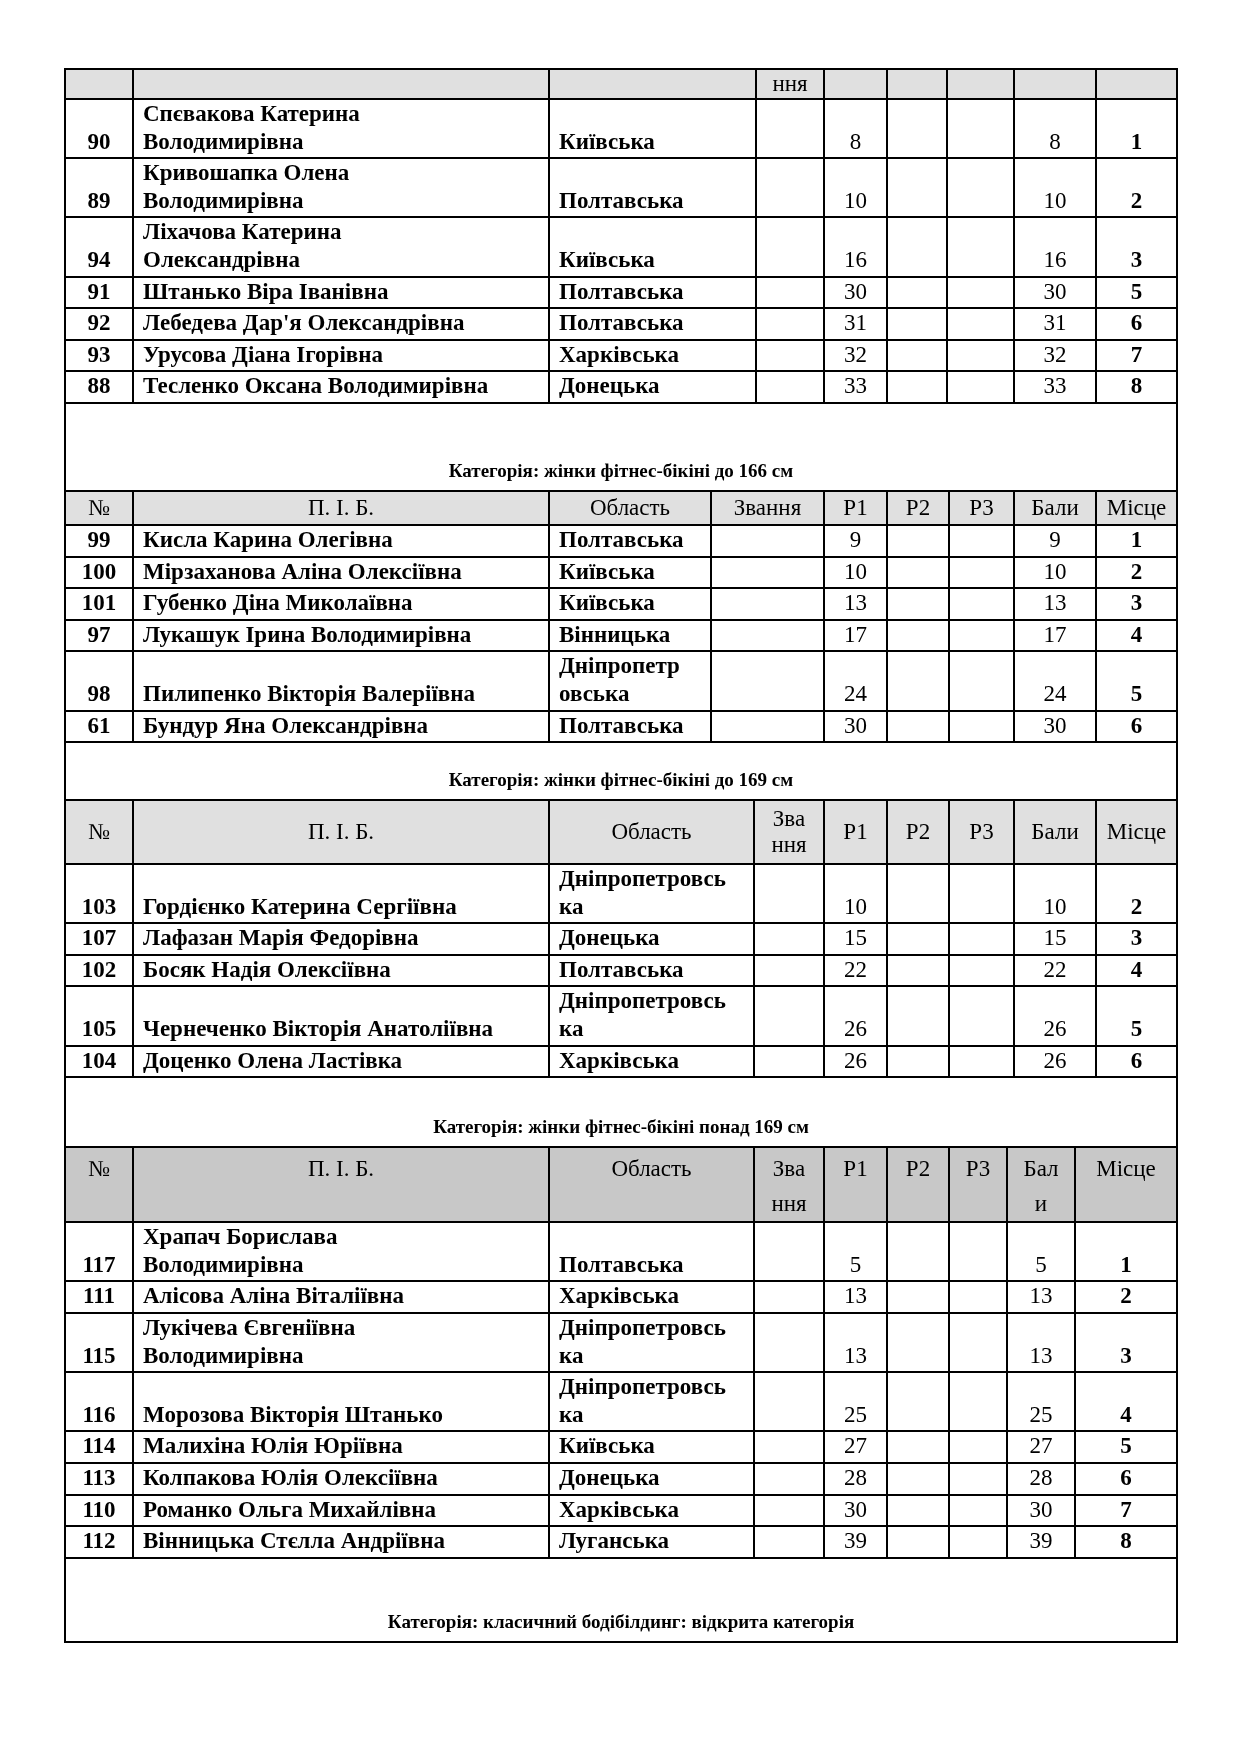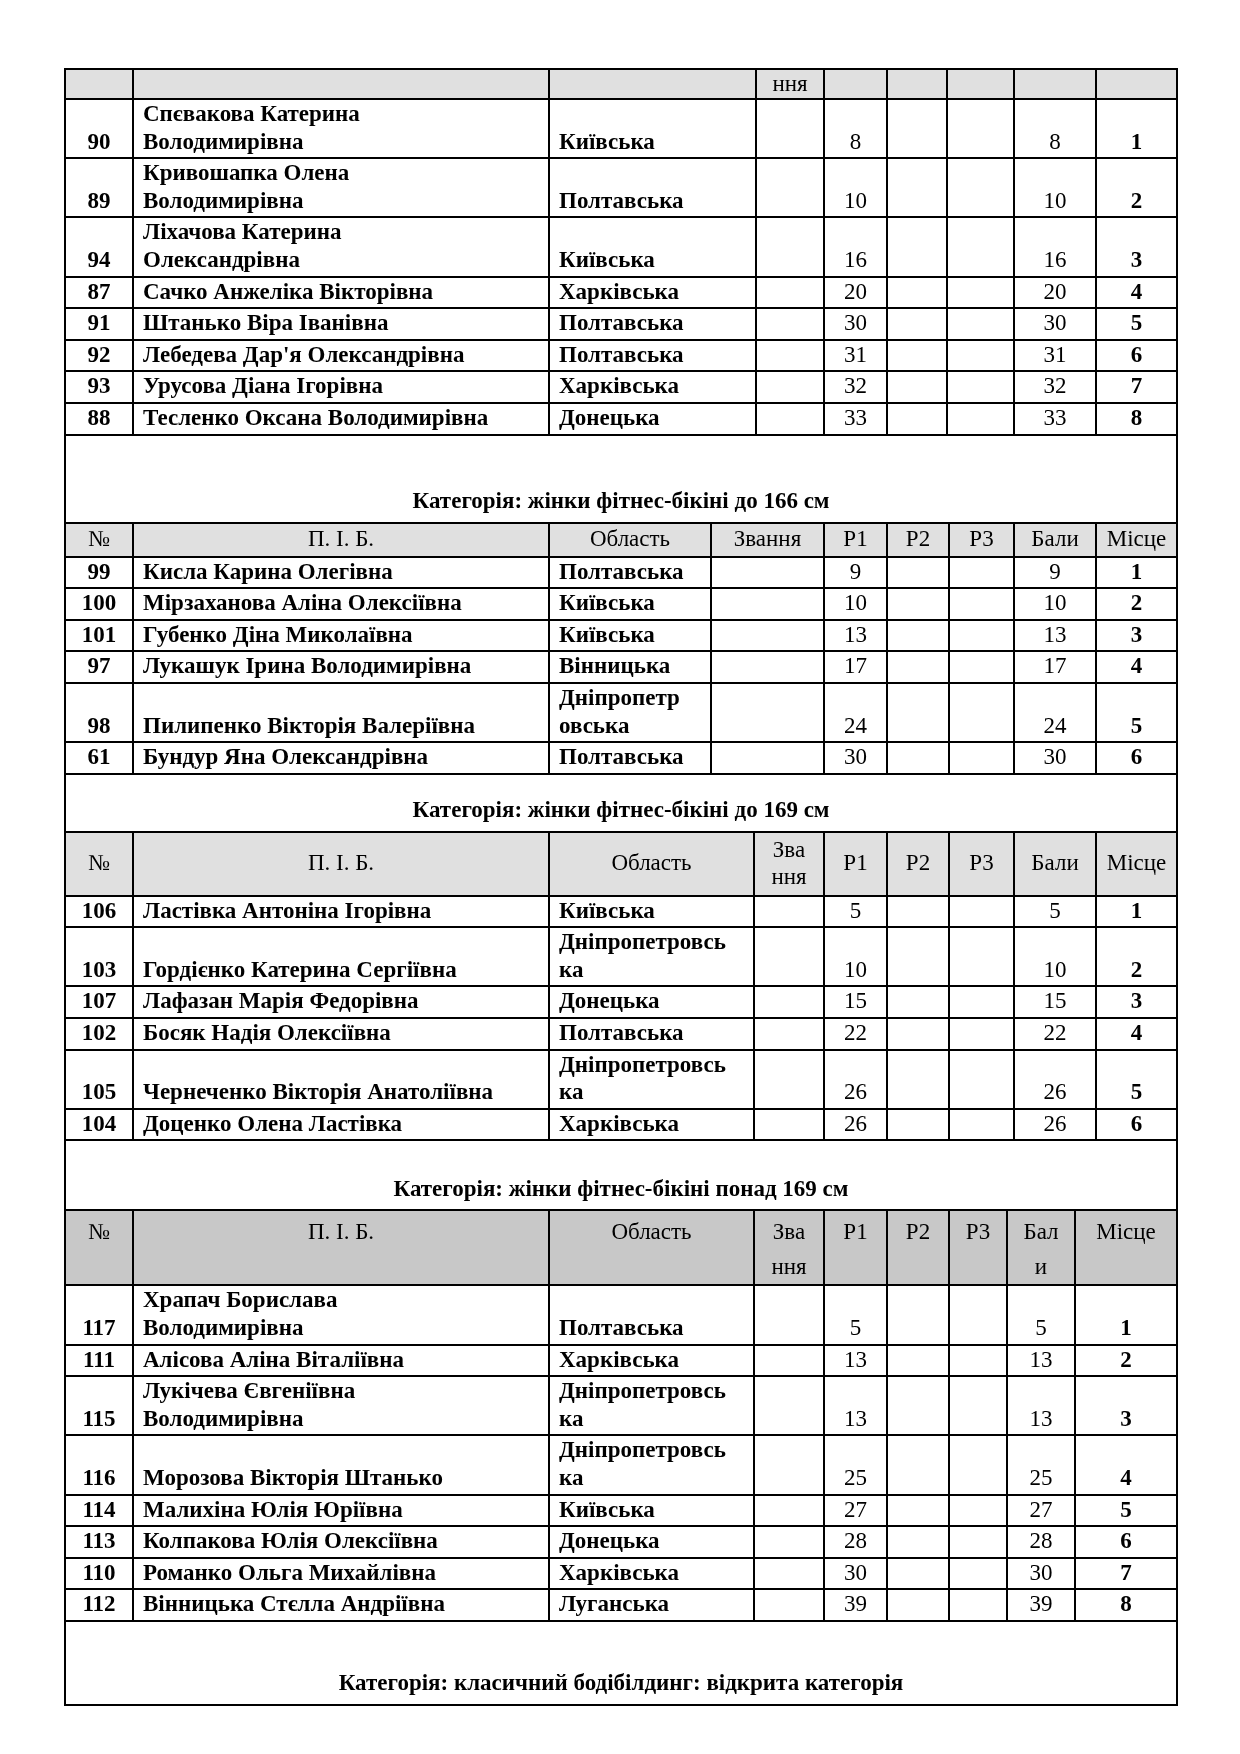--- a/index.html
+++ b/index.html
@@ -42,21 +42,21 @@
   
   td.c0 { text-align: center; font-weight: bold; }
   td.c1 { text-align: left; font-weight: bold; padding-left: 9px; margin-left: 48px; }
   td.c2 { text-align: left; font-weight: bold; padding-left: 9px; margin-top: 24px; }
   td.c4, td.c5, td.c6, td.c7 { text-align: center; font-weight: normal; }
   td.c8 { text-align: center; font-weight: bold; }
 
   
   td.title-cell {
     text-align: center; vertical-align: bottom; font-weight: bold;
-    font-size: 23px; padding-bottom: 7px; background: #fff;
+    font-size: 19px; padding-bottom: 7px; background: #fff;
   }
   #t2 .title-row { height: 88px; }
   #t3 .title-row { height: 58px; }
   #t4 .title-row { height: 70px; }
   #t4 .footer-title-row { height: 84px; }
 </style>
 </head>
 <body>
 
 <div id="page">
@@ -116,31 +116,20 @@
 Олександрівна</td>
             <td class="c2">Київська</td>
             <td class="c3"></td>
             <td class="c4">16</td>
             <td class="c5"></td>
             <td class="c6"></td>
             <td class="c7">16</td>
             <td class="c8">3</td>
           </tr>
           <tr class="row-single">
-            <td class="c0">87</td>
-            <td class="c1">Сачко Анжеліка Вікторівна</td>
-            <td class="c2">Харківська</td>
-            <td class="c3"></td>
-            <td class="c4">20</td>
-            <td class="c5"></td>
-            <td class="c6"></td>
-            <td class="c7">20</td>
-            <td class="c8">4</td>
-          </tr>
-          <tr class="row-single">
             <td class="c0">91</td>
             <td class="c1">Штанько Віра Іванівна</td>
             <td class="c2">Полтавська</td>
             <td class="c3"></td>
             <td class="c4">30</td>
             <td class="c5"></td>
             <td class="c6"></td>
             <td class="c7">30</td>
             <td class="c8">5</td>
           </tr>
@@ -302,31 +291,20 @@
             <th class="c1">П. І. Б.</th>
             <th class="c2">Область</th>
             <th class="c3">Зва
 ння</th>
             <th class="c4">Р1</th>
             <th class="c5">Р2</th>
             <th class="c6">Р3</th>
             <th class="c7">Бали</th>
             <th class="c8">Місце</th>
           </tr>
-          <tr class="row-single">
-            <td class="c0">106</td>
-            <td class="c1">Ластівка Антоніна Ігорівна</td>
-            <td class="c2">Київська</td>
-            <td class="c3"></td>
-            <td class="c4">5</td>
-            <td class="c5"></td>
-            <td class="c6"></td>
-            <td class="c7">5</td>
-            <td class="c8">1</td>
-          </tr>
           <tr class="row-tall">
             <td class="c0">103</td>
             <td class="c1">Гордієнко Катерина Сергіївна</td>
             <td class="c2">Дніпропетровсь
 ка</td>
             <td class="c3"></td>
             <td class="c4">10</td>
             <td class="c5"></td>
             <td class="c6"></td>
             <td class="c7">10</td>

